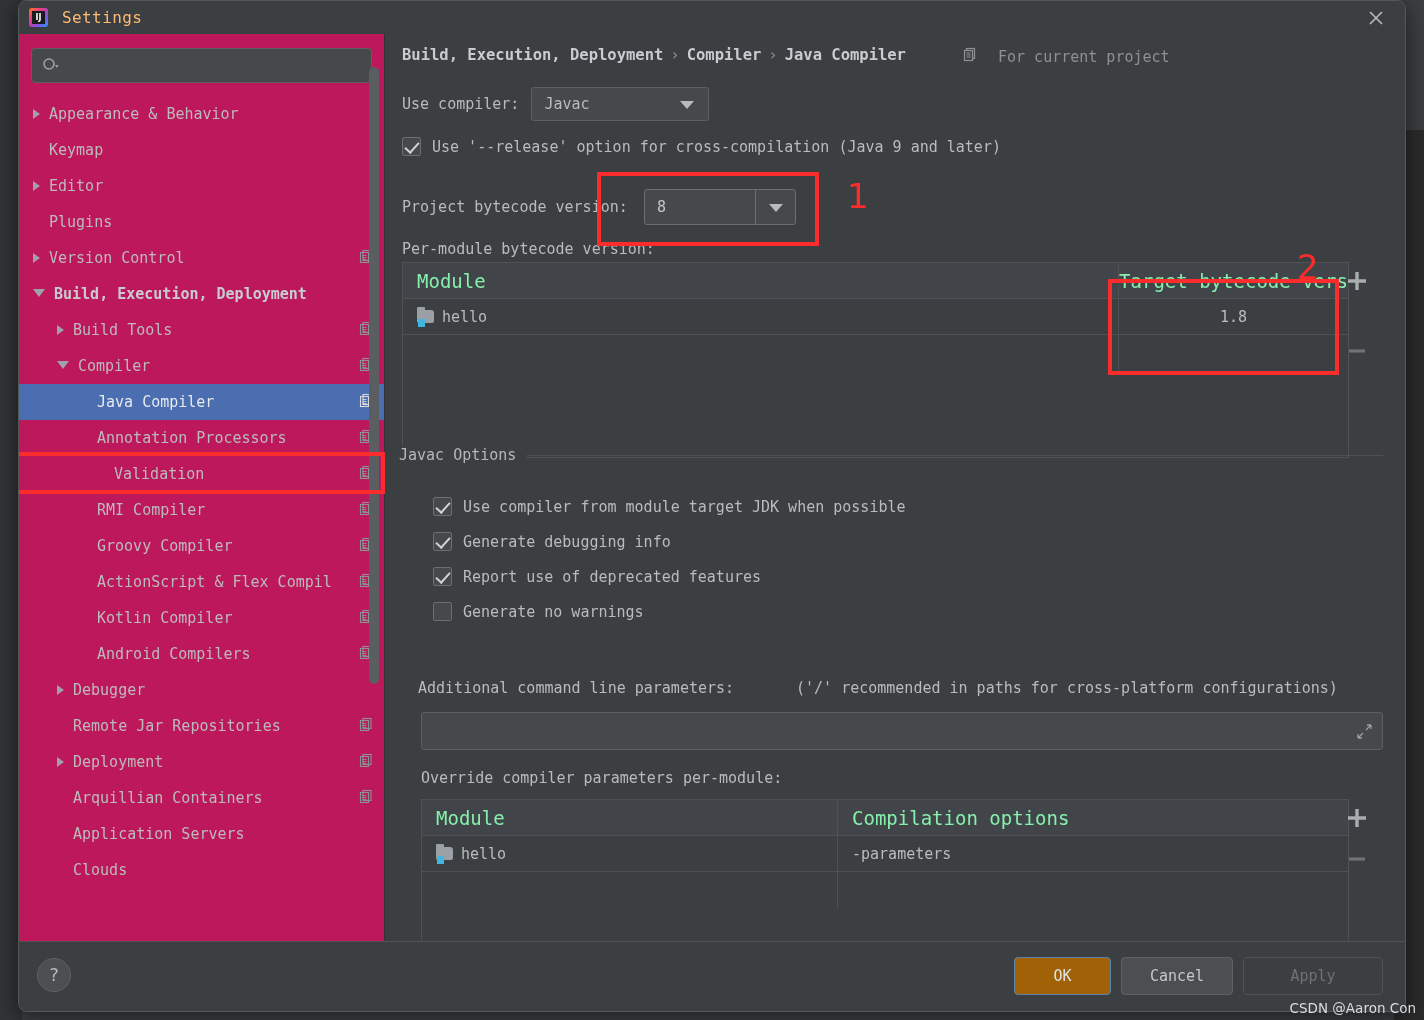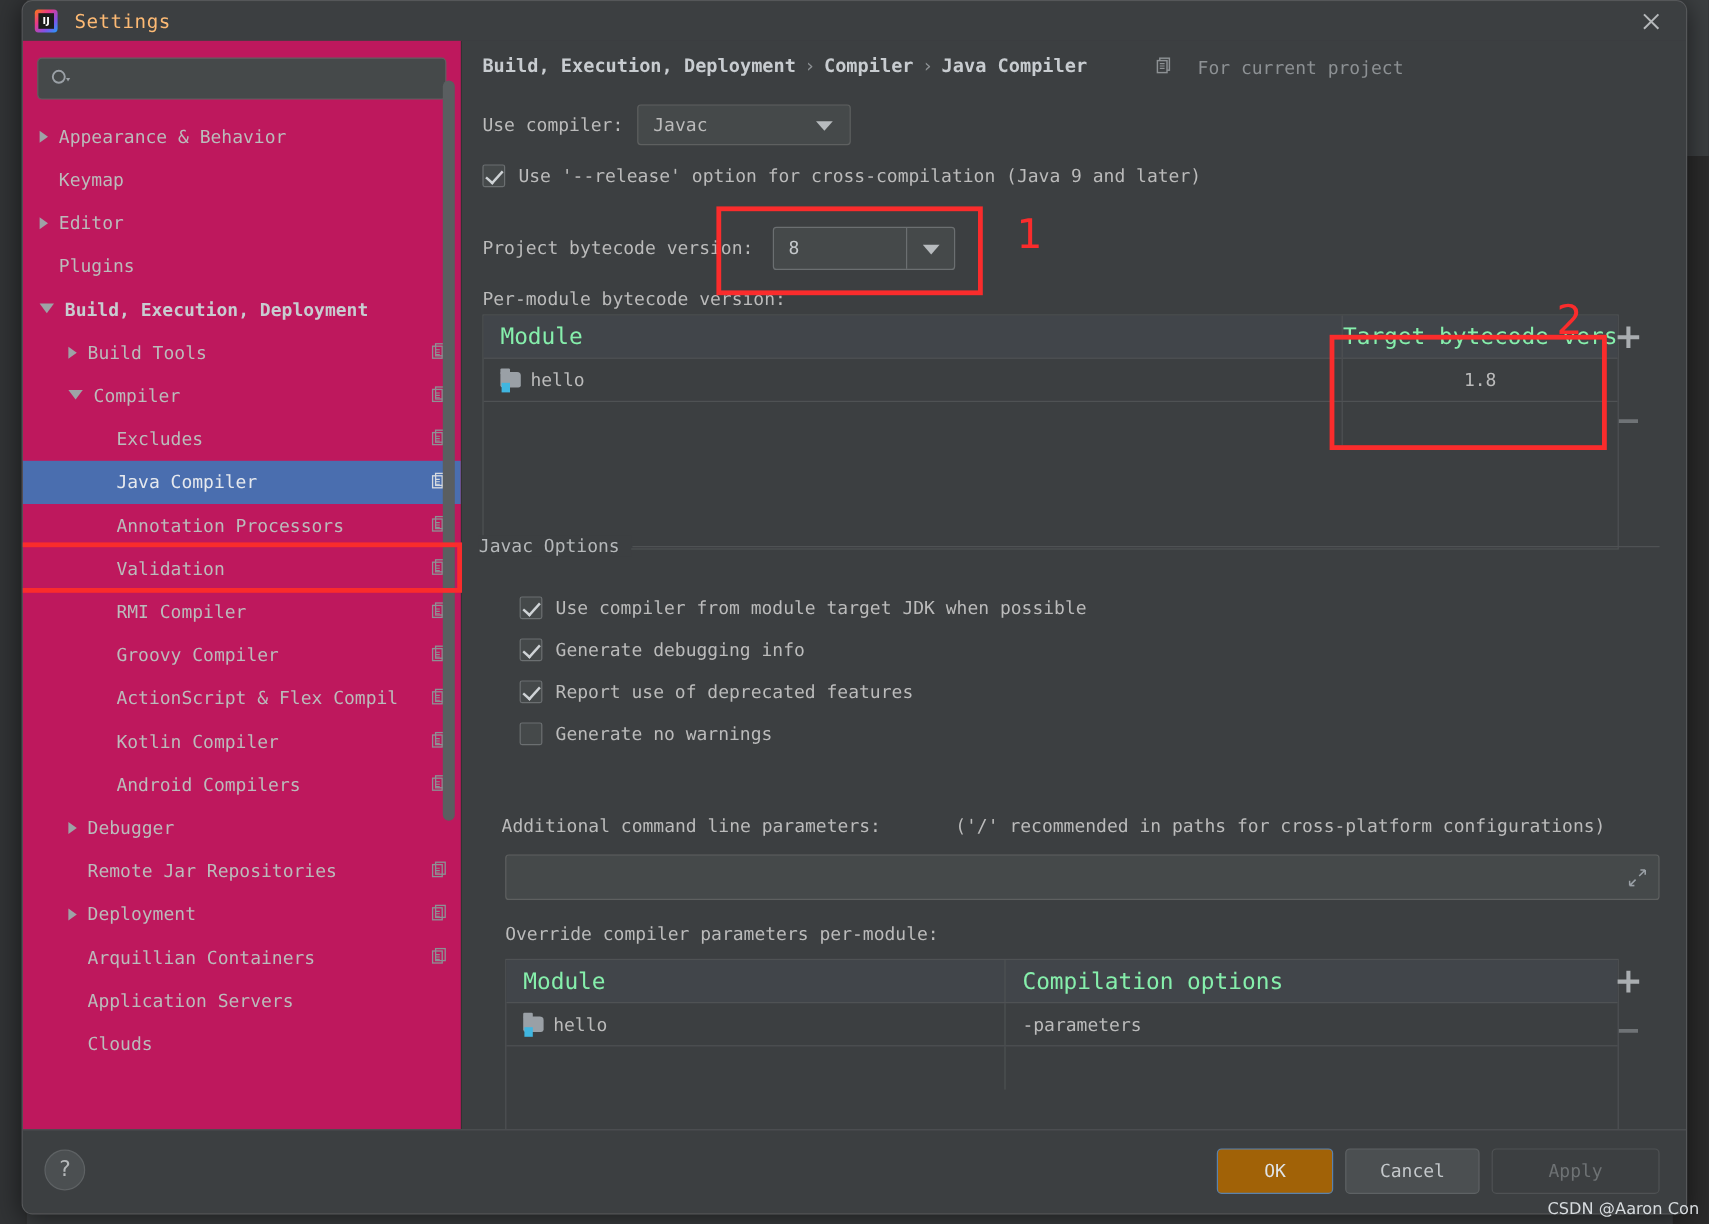--- a/index.html
+++ b/index.html
@@ -370,20 +370,29 @@
             <span class="tree-label">Keymap</span>
           </div>
           <div class="tree-row" style="padding-left: 14px;">
             <span class="tree-arrow "></span>
             <span class="tree-label">Editor</span>
           </div>
           <div class="tree-row" style="padding-left: 14px;">
             <span class="tree-arrow none"></span>
             <span class="tree-label">Plugins</span>
           </div>
+          <div class="tree-row" style="padding-left: 14px;">
+            <span class="tree-arrow "></span>
+            <span class="tree-label">Version Control</span>
+            <span class="copy-icon"><svg width="15" height="15" viewBox="0 0 15 15">
+                <rect x="4" y="1.5" width="8" height="10" stroke="currentColor" stroke-width="1.1" fill="none"></rect>
+                <rect x="1.5" y="3.5" width="8" height="10" stroke="currentColor" stroke-width="1.1" fill="none"></rect>
+                <path d="M3.5 6.5 H7.5 M3.5 8.5 H7.5 M3.5 10.5 H7.5" stroke="currentColor" stroke-width="0.9"></path>
+              </svg></span>
+          </div>
           <div class="tree-row bold" style="padding-left: 14px;">
             <span class="tree-arrow open"></span>
             <span class="tree-label">Build, Execution, Deployment</span>
           </div>
           <div class="tree-row" style="padding-left: 38px;">
             <span class="tree-arrow "></span>
             <span class="tree-label">Build Tools</span>
             <span class="copy-icon"><svg width="15" height="15" viewBox="0 0 15 15">
                 <rect x="4" y="1.5" width="8" height="10" stroke="currentColor" stroke-width="1.1" fill="none"></rect>
                 <rect x="1.5" y="3.5" width="8" height="10" stroke="currentColor" stroke-width="1.1" fill="none"></rect>
@@ -392,48 +401,39 @@
           </div>
           <div class="tree-row" style="padding-left: 38px;">
             <span class="tree-arrow open"></span>
             <span class="tree-label">Compiler</span>
             <span class="copy-icon"><svg width="15" height="15" viewBox="0 0 15 15">
                 <rect x="4" y="1.5" width="8" height="10" stroke="currentColor" stroke-width="1.1" fill="none"></rect>
                 <rect x="1.5" y="3.5" width="8" height="10" stroke="currentColor" stroke-width="1.1" fill="none"></rect>
                 <path d="M3.5 6.5 H7.5 M3.5 8.5 H7.5 M3.5 10.5 H7.5" stroke="currentColor" stroke-width="0.9"></path>
               </svg></span>
           </div>
+          <div class="tree-row selected" style="padding-left: 62px;">
+            <span class="tree-arrow none"></span>
+            <span class="tree-label">Java Compiler</span>
+            <span class="copy-icon"><svg width="15" height="15" viewBox="0 0 15 15">
+                <rect x="4" y="1.5" width="8" height="10" stroke="currentColor" stroke-width="1.1" fill="none"></rect>
+                <rect x="1.5" y="3.5" width="8" height="10" stroke="currentColor" stroke-width="1.1" fill="none"></rect>
+                <path d="M3.5 6.5 H7.5 M3.5 8.5 H7.5 M3.5 10.5 H7.5" stroke="currentColor" stroke-width="0.9"></path>
+              </svg></span>
+          </div>
           <div class="tree-row" style="padding-left: 62px;">
             <span class="tree-arrow none"></span>
-            <span class="tree-label">Excludes</span>
-            <span class="copy-icon"><svg width="15" height="15" viewBox="0 0 15 15">
-                <rect x="4" y="1.5" width="8" height="10" stroke="currentColor" stroke-width="1.1" fill="none"></rect>
-                <rect x="1.5" y="3.5" width="8" height="10" stroke="currentColor" stroke-width="1.1" fill="none"></rect>
-                <path d="M3.5 6.5 H7.5 M3.5 8.5 H7.5 M3.5 10.5 H7.5" stroke="currentColor" stroke-width="0.9"></path>
-              </svg></span>
-          </div>
-          <div class="tree-row selected" style="padding-left: 62px;">
-            <span class="tree-arrow none"></span>
-            <span class="tree-label">Java Compiler</span>
-            <span class="copy-icon"><svg width="15" height="15" viewBox="0 0 15 15">
-                <rect x="4" y="1.5" width="8" height="10" stroke="currentColor" stroke-width="1.1" fill="none"></rect>
-                <rect x="1.5" y="3.5" width="8" height="10" stroke="currentColor" stroke-width="1.1" fill="none"></rect>
-                <path d="M3.5 6.5 H7.5 M3.5 8.5 H7.5 M3.5 10.5 H7.5" stroke="currentColor" stroke-width="0.9"></path>
-              </svg></span>
-          </div>
-          <div class="tree-row" style="padding-left: 62px;">
-            <span class="tree-arrow none"></span>
             <span class="tree-label">Annotation Processors</span>
             <span class="copy-icon"><svg width="15" height="15" viewBox="0 0 15 15">
                 <rect x="4" y="1.5" width="8" height="10" stroke="currentColor" stroke-width="1.1" fill="none"></rect>
                 <rect x="1.5" y="3.5" width="8" height="10" stroke="currentColor" stroke-width="1.1" fill="none"></rect>
                 <path d="M3.5 6.5 H7.5 M3.5 8.5 H7.5 M3.5 10.5 H7.5" stroke="currentColor" stroke-width="0.9"></path>
               </svg></span>
           </div>
-          <div class="tree-row" style="padding-left: 62px;">
+          <div class="tree-row" style="padding-left: 62px; gap: 17px;">
             <span class="tree-arrow none"></span>
             <span class="tree-label">Validation</span>
             <span class="copy-icon"><svg width="15" height="15" viewBox="0 0 15 15">
                 <rect x="4" y="1.5" width="8" height="10" stroke="currentColor" stroke-width="1.1" fill="none"></rect>
                 <rect x="1.5" y="3.5" width="8" height="10" stroke="currentColor" stroke-width="1.1" fill="none"></rect>
                 <path d="M3.5 6.5 H7.5 M3.5 8.5 H7.5 M3.5 10.5 H7.5" stroke="currentColor" stroke-width="0.9"></path>
               </svg></span>
           </div>
           <div class="tree-row" style="padding-left: 62px;">
             <span class="tree-arrow none"></span>

